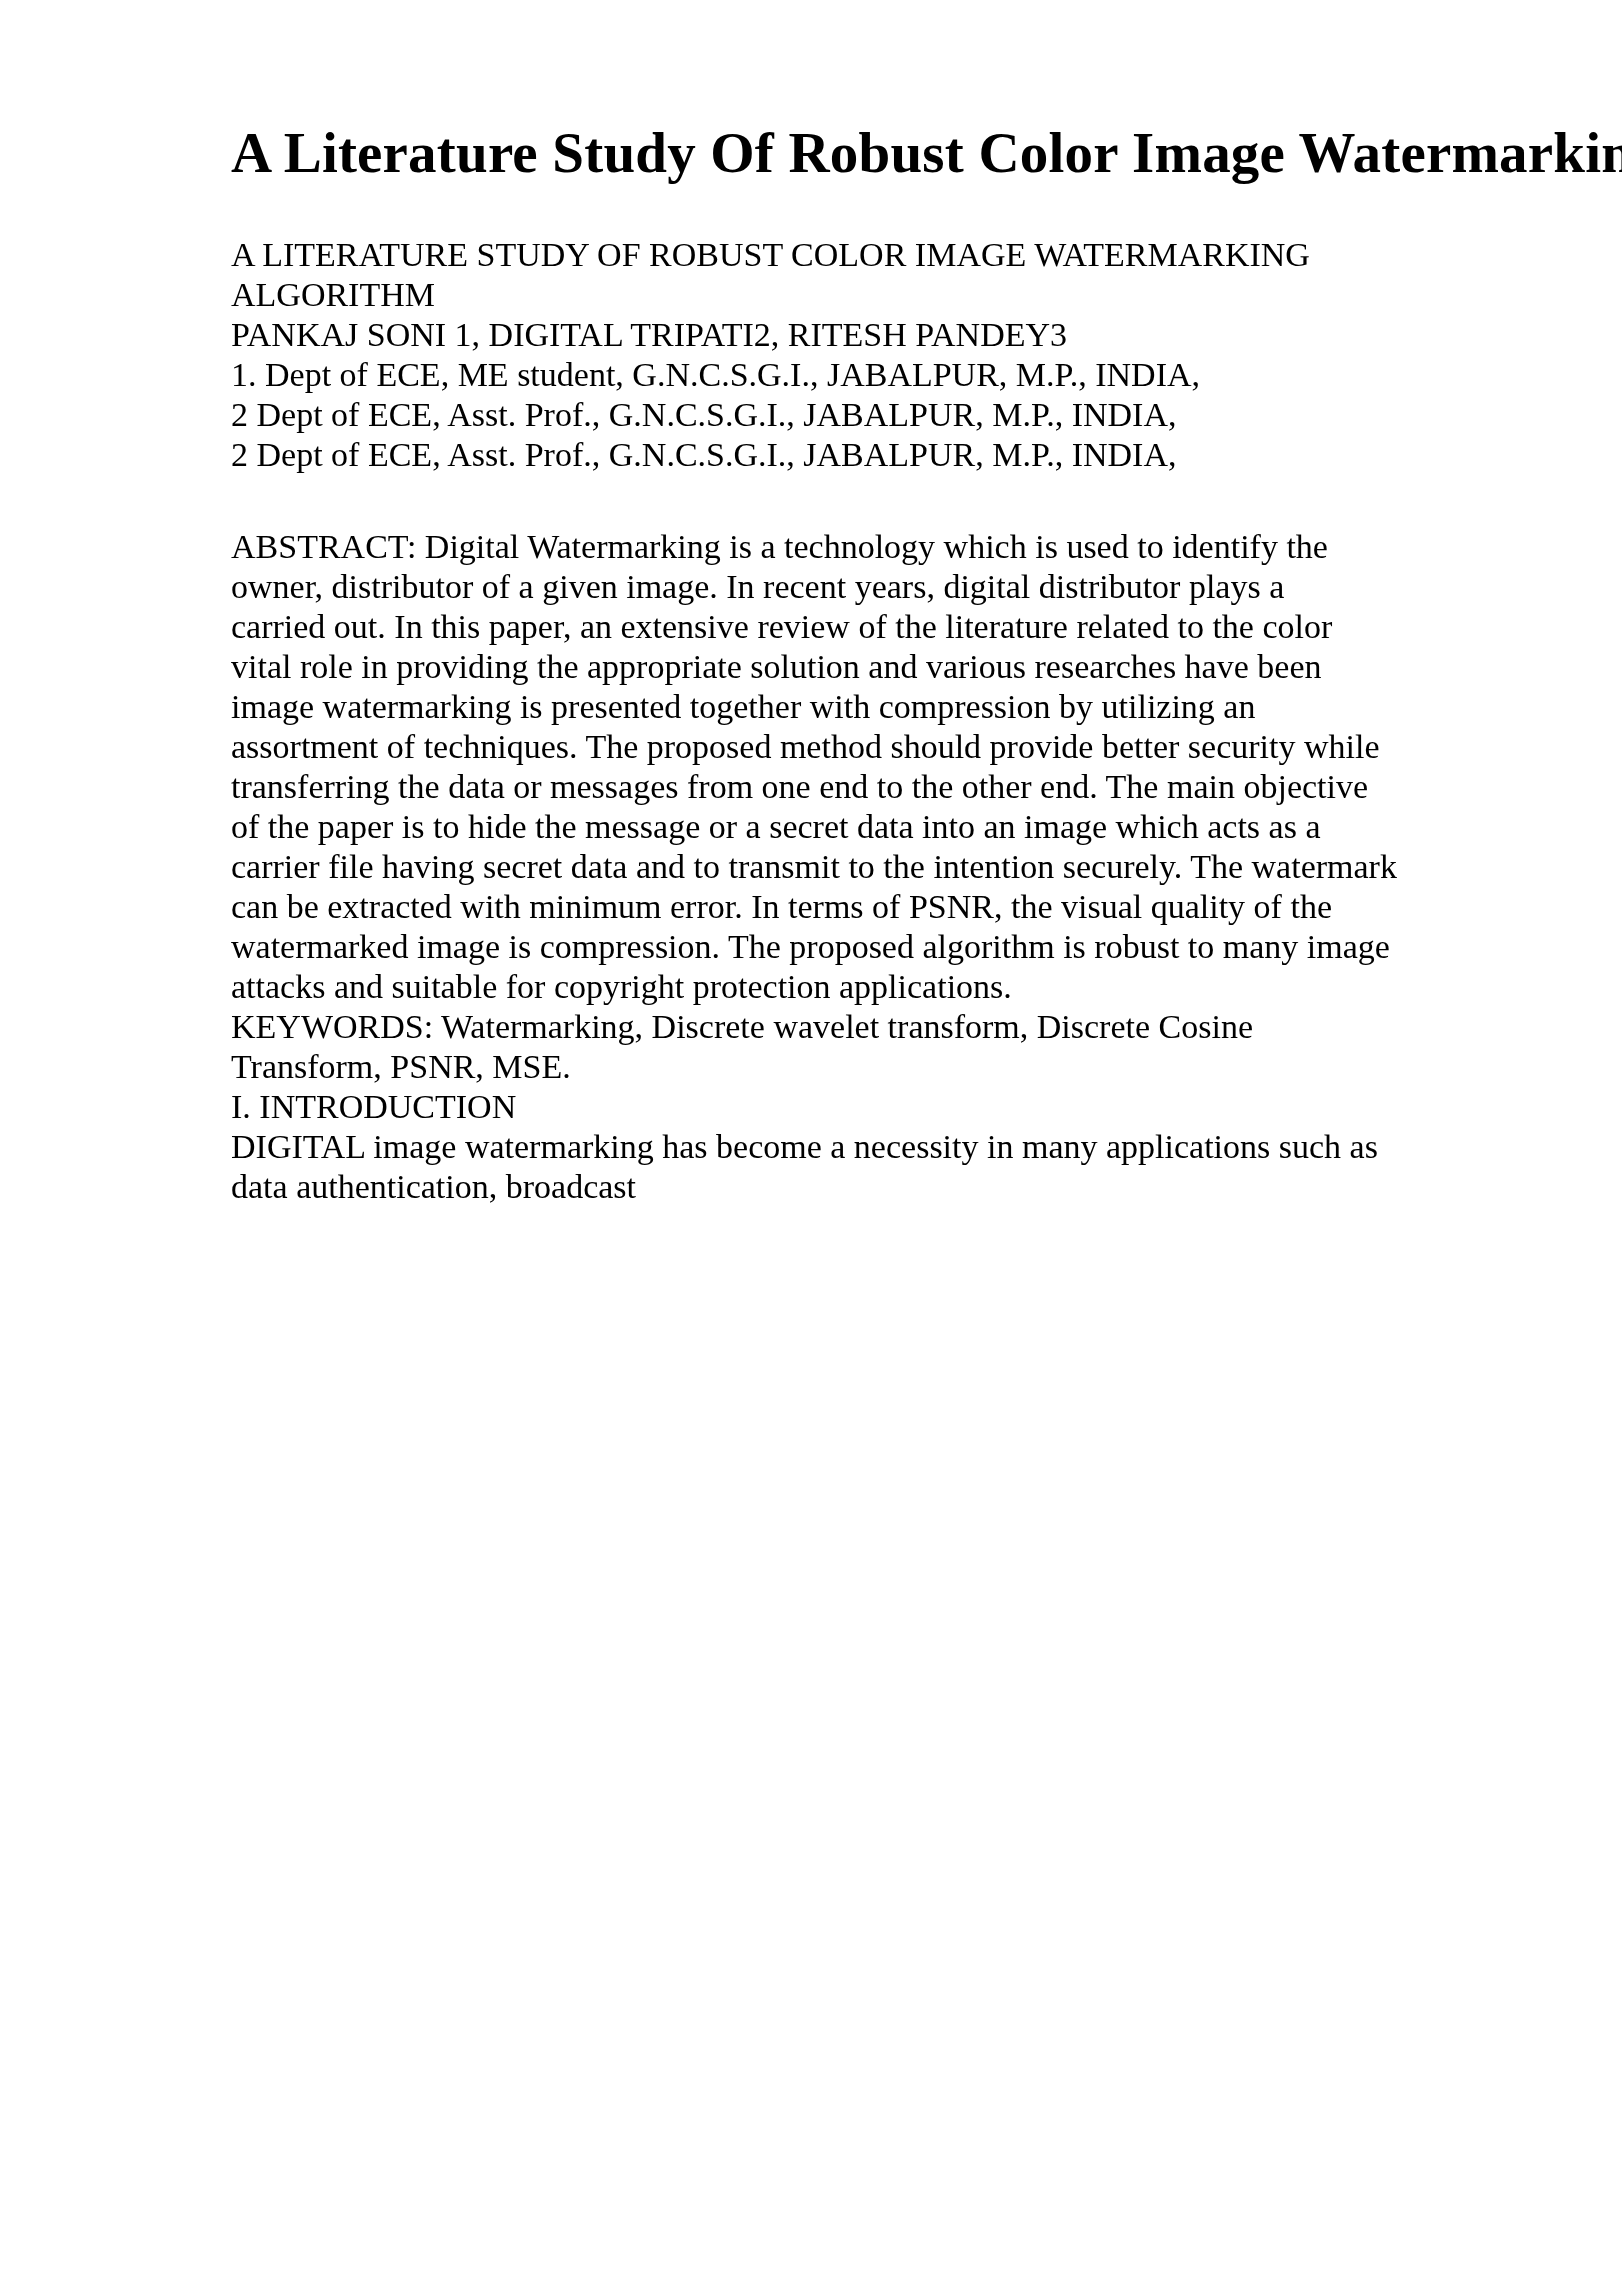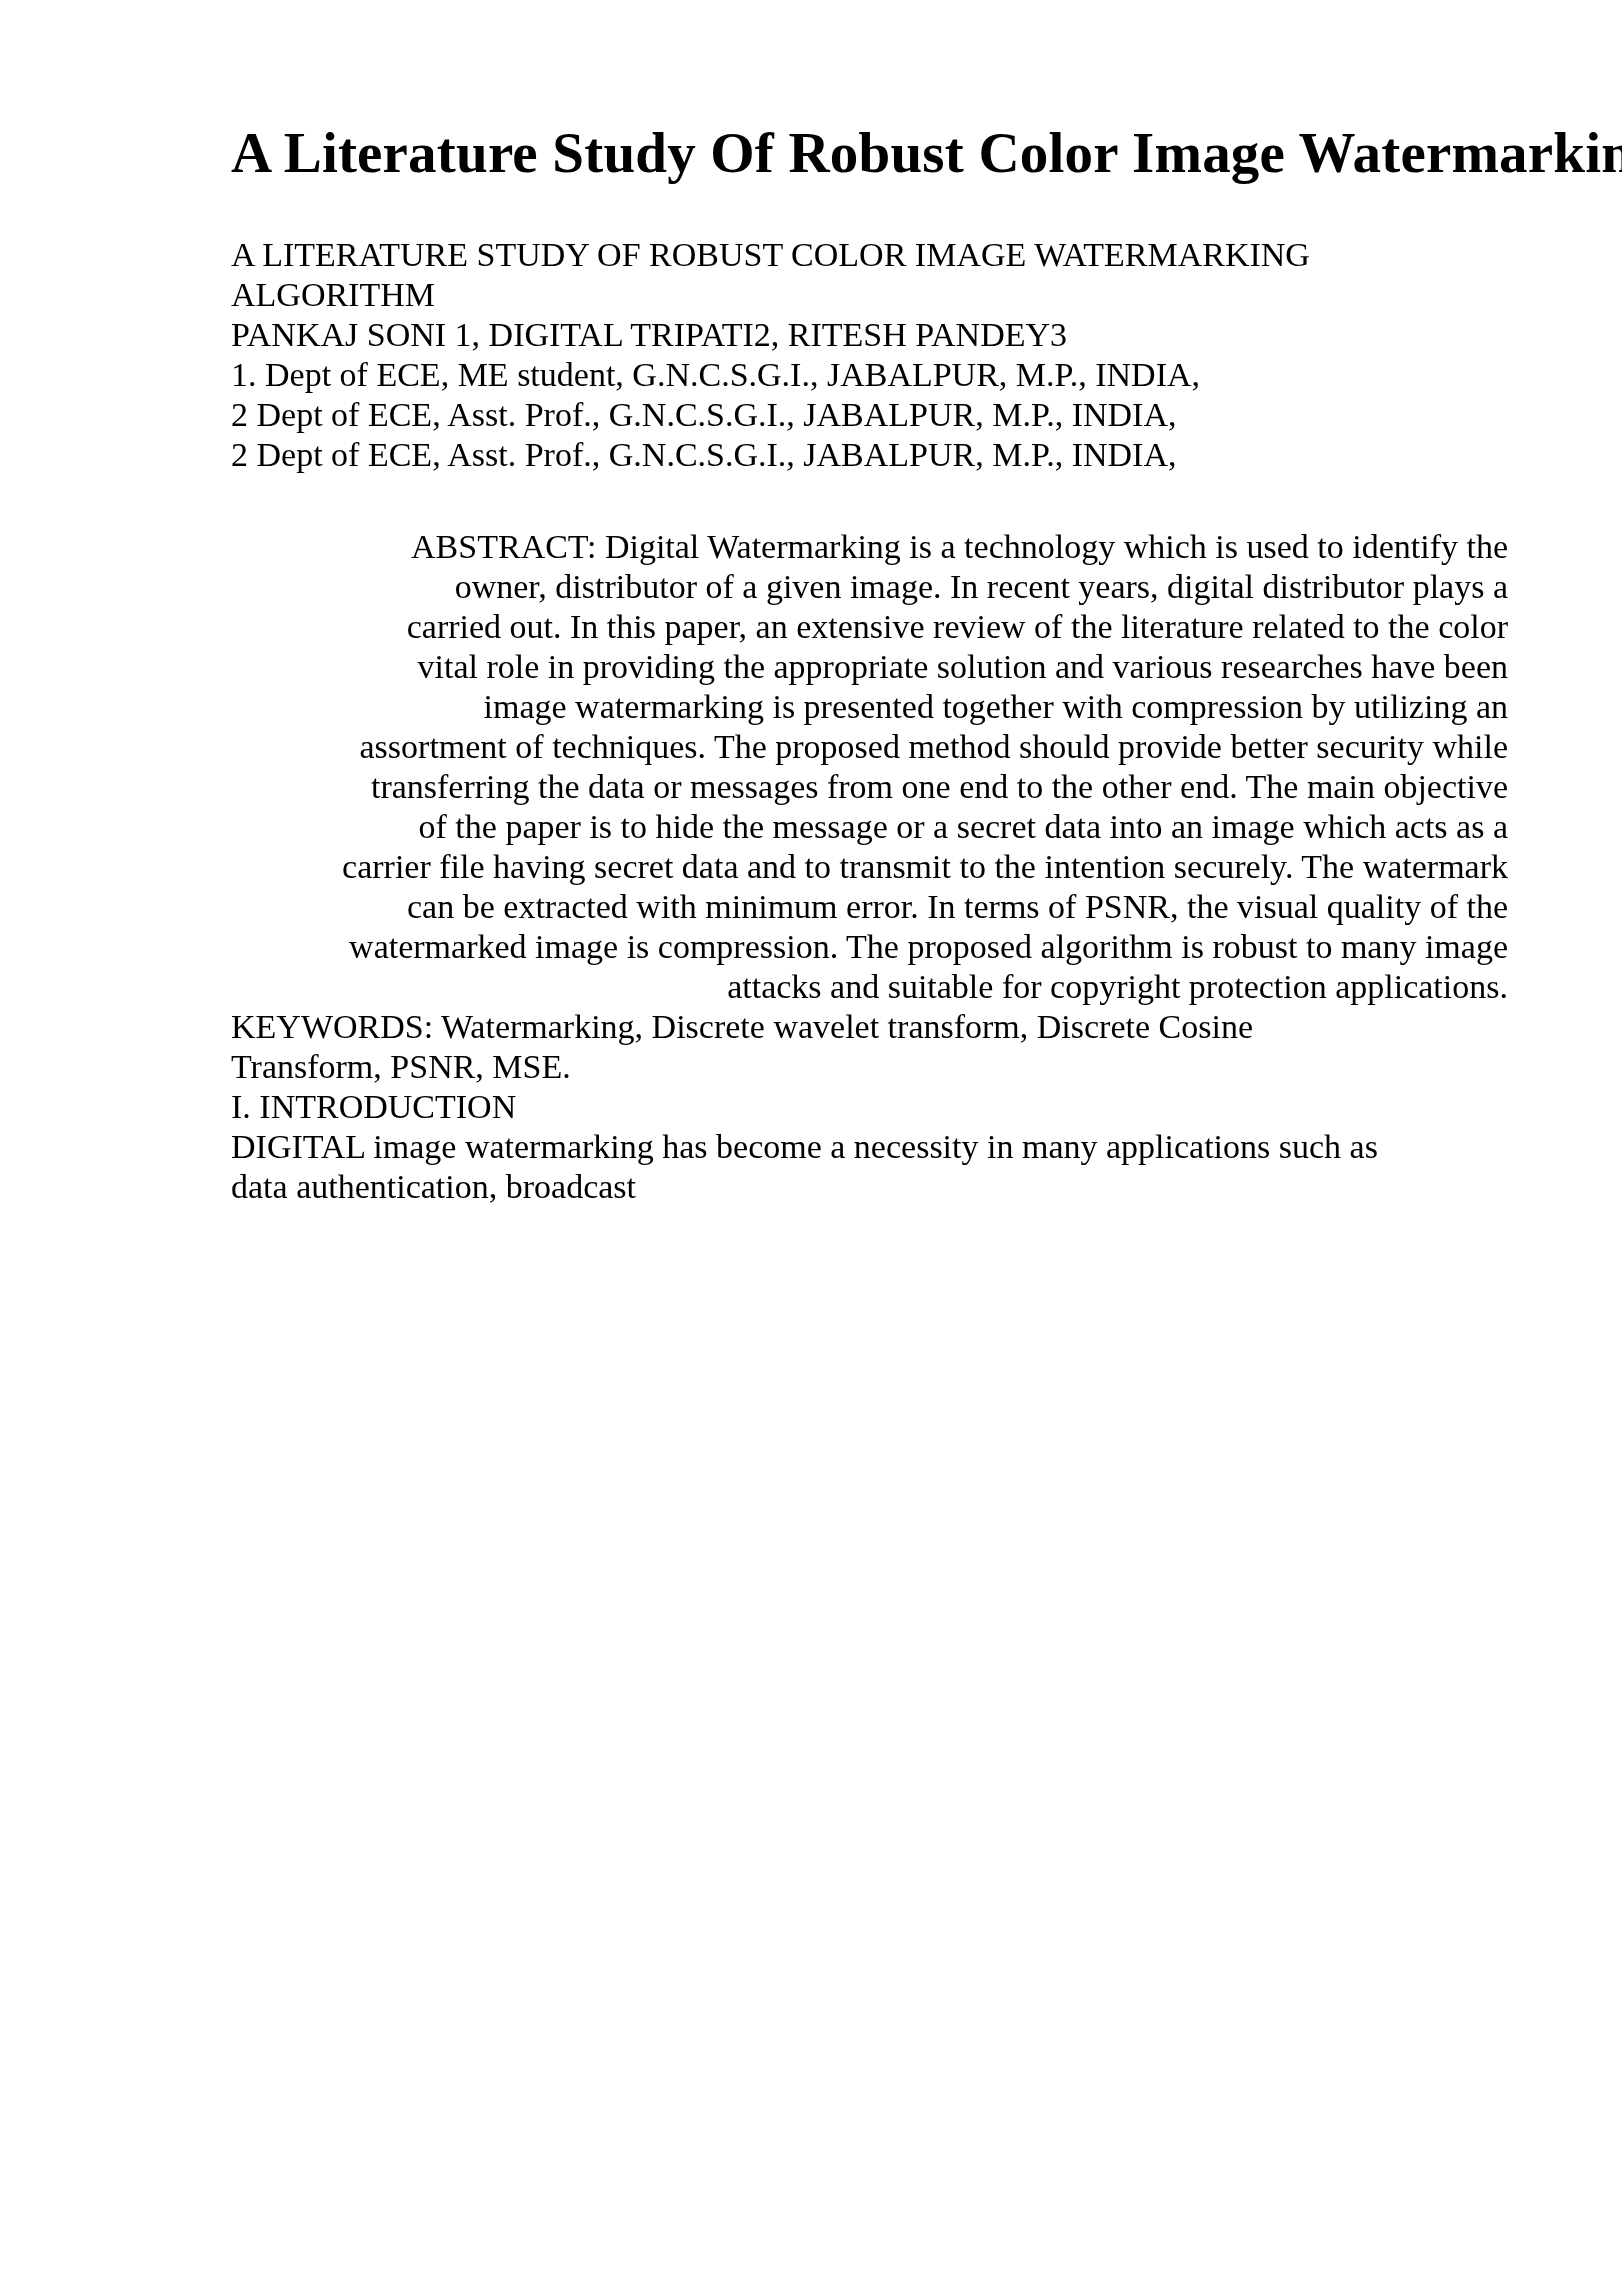--- a/index.html
+++ b/index.html
@@ -56,22 +56,22 @@
   .line {
     display: block;
     white-space: pre-wrap;
   }
 
   .spacer-line {
     display: block;
     height: 40px;
   }
 
-  .header-block { margin-bottom: 12px; }
-  .abstract-block { margin-top: 0; text-align: right; }
+  .header-block { margin-bottom: 4px; }
+  .abstract-block { margin-top: 8px; }
 </style>
 </head>
 <body>
 
 <div class="page">
   <div class="content">
 
     <h1 class="doc-title">A Literature Study Of Robust Color Image Watermarking...</h1>
 
     <div class="text-block header-block">

